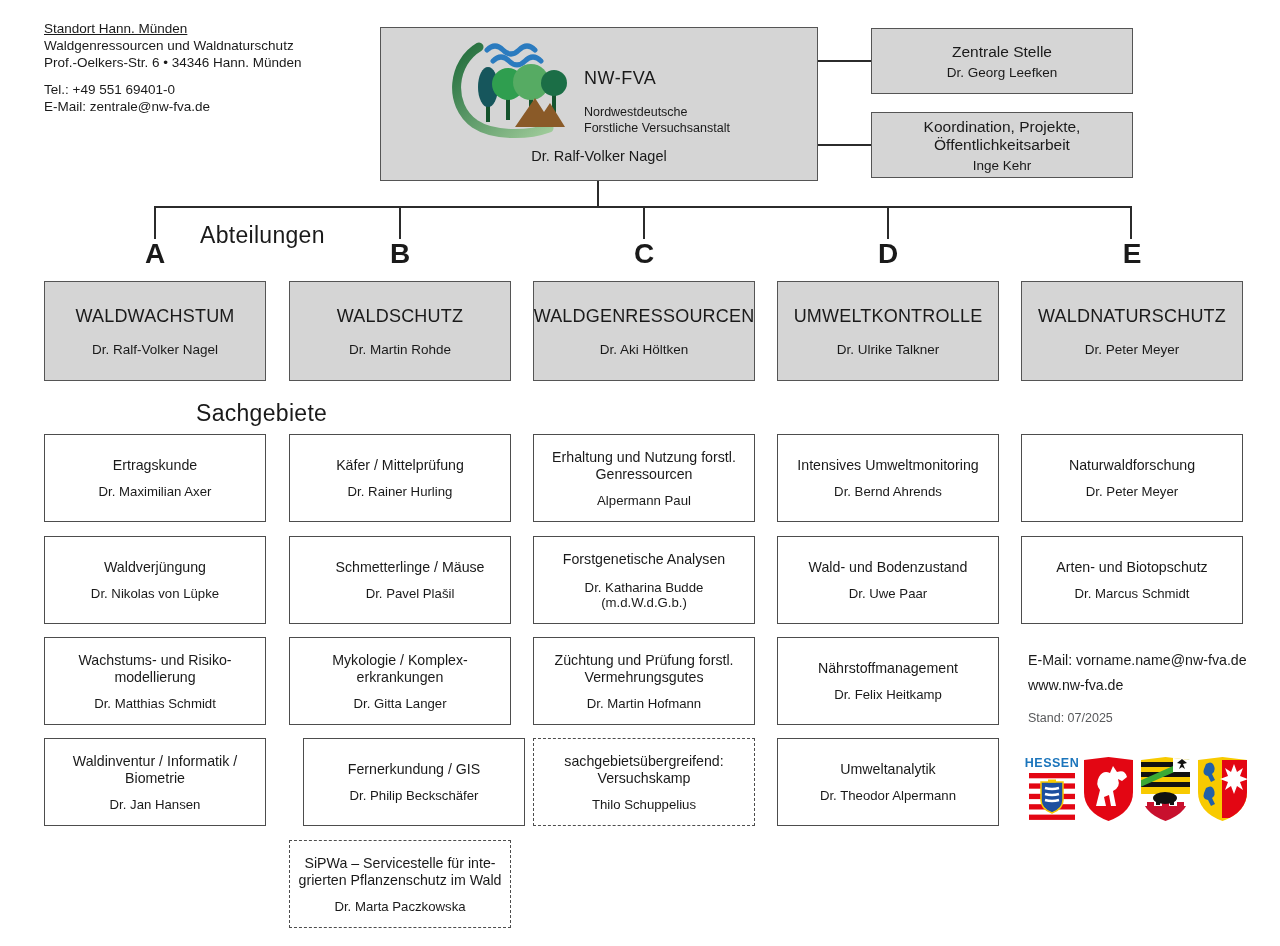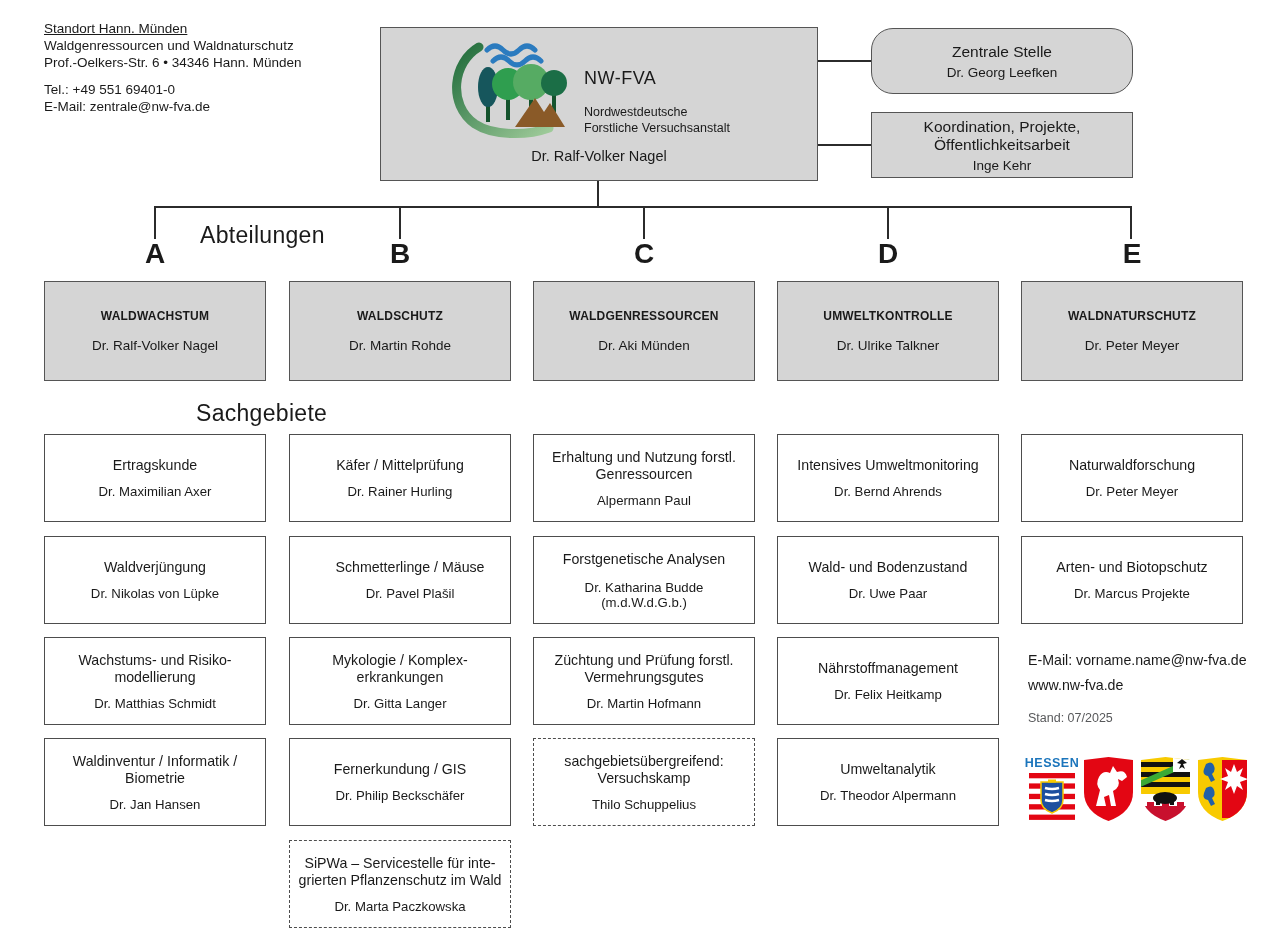--- a/index.html
+++ b/index.html
@@ -23,21 +23,21 @@
     display:flex;flex-direction:column;align-items:center;justify-content:center;gap:4px;text-align:center;}
   .staff-title{font-size:15.5px;white-space:pre-line;line-height:18px;}
   .staff-person{font-size:13.5px;}
   
   .sec-heading{font-size:23px;letter-spacing:.3px;}
   
   .letter{top:238px;width:222px;text-align:center;font-size:28px;font-weight:bold;}
   
   .deptbox{top:281px;width:222px;height:100px;background:#d5d5d5;border:1px solid #555;box-sizing:border-box;
     display:flex;flex-direction:column;align-items:center;justify-content:center;gap:15px;text-align:center;}
-  .dept-title{font-size:12px;font-weight:bold;letter-spacing:.2px;}
+  .dept-title{font-size:18px;font-weight:normal;letter-spacing:.2px;}
   .dept-head{font-size:13.5px;}
   
   .sgbox{width:222px;height:88px;background:#fff;border:1px solid #4d4d4d;box-sizing:border-box;position:absolute;
     display:flex;flex-direction:column;align-items:center;justify-content:center;gap:10px;text-align:center;}
   .sgbox.dashed{border:1.5px dashed #4d4d4d;}
   .sg-title{font-size:14.2px;line-height:17px;white-space:pre-line;}
   .sg-person{font-size:13.2px;line-height:15px;white-space:pre-line;}
   
   .info{left:1021px;top:648px;width:230px;padding-left:7px;box-sizing:border-box;}
   .info-line{font-size:14.2px;line-height:25px;}
@@ -86,21 +86,21 @@
     <circle cx="105" cy="49" r="13" fill="#1b6e46"></circle>
 
     <path d="M66,93 L86,64 L95,78 L101,69 L116,93 Z" fill="#8a5a28"></path>
   </svg>
   <div class="abs inst-acronym">NW-FVA</div>
   <div class="abs inst-name">Nordwestdeutsche
 Forstliche Versuchsanstalt</div>
   <div class="abs inst-director">Dr. Ralf-Volker Nagel</div>
 </div>
 
-<div class="abs staff-box" style="top:28px;border-radius:22px;">
+<div class="abs staff-box" style="top:28px;">
   <div class="staff-title">Zentrale Stelle</div>
   <div class="staff-person">Dr. Georg Leefken</div>
 </div>
 <div class="abs staff-box" style="top:112px;">
   <div class="staff-title">Koordination, Projekte,
 Öffentlichkeitsarbeit</div>
   <div class="staff-person">Inge Kehr</div>
 </div>
 
 <div class="line" style="left:818px;top:60px;width:53px;height:2px;"></div>
@@ -123,21 +123,21 @@
 <div class="abs deptbox" style="left:44px;">
   <div class="dept-title">WALDWACHSTUM</div>
   <div class="dept-head">Dr. Ralf-Volker Nagel</div>
 </div>
 <div class="abs deptbox" style="left:289px;">
   <div class="dept-title">WALDSCHUTZ</div>
   <div class="dept-head">Dr. Martin Rohde</div>
 </div>
 <div class="abs deptbox" style="left:533px;">
   <div class="dept-title">WALDGENRESSOURCEN</div>
-  <div class="dept-head">Dr. Aki Münden</div>
+  <div class="dept-head">Dr. Aki Höltken</div>
 </div>
 <div class="abs deptbox" style="left:777px;">
   <div class="dept-title">UMWELTKONTROLLE</div>
   <div class="dept-head">Dr. Ulrike Talkner</div>
 </div>
 <div class="abs deptbox" style="left:1021px;">
   <div class="dept-title">WALDNATURSCHUTZ</div>
   <div class="dept-head">Dr. Peter Meyer</div>
 </div>
 
@@ -168,21 +168,21 @@
 </div>
 <div class="sgbox" style="left:289px;top:536px;padding-left:20px;">
   <div class="sg-title">Schmetterlinge / Mäuse</div>
   <div class="sg-person">Dr. Pavel Plašil</div>
 </div>
 <div class="sgbox" style="left:289px;top:637px;">
   <div class="sg-title">Mykologie / Komplex-
 erkrankungen</div>
   <div class="sg-person">Dr. Gitta Langer</div>
 </div>
-<div class="sgbox" style="left:289px;top:738px;">
+<div class="sgbox" style="left:303px;top:738px;">
   <div class="sg-title">Fernerkundung / GIS</div>
   <div class="sg-person">Dr. Philip Beckschäfer</div>
 </div>
 <div class="sgbox dashed" style="left:289px;top:840px;">
   <div class="sg-title">SiPWa – Servicestelle für inte-
 grierten Pflanzenschutz im Wald</div>
   <div class="sg-person">Dr. Marta Paczkowska</div>
 </div>
 
 <div class="sgbox" style="left:533px;top:434px;">
@@ -222,21 +222,21 @@
   <div class="sg-title">Umweltanalytik</div>
   <div class="sg-person">Dr. Theodor Alpermann</div>
 </div>
 
 <div class="sgbox" style="left:1021px;top:434px;">
   <div class="sg-title">Naturwaldforschung</div>
   <div class="sg-person">Dr. Peter Meyer</div>
 </div>
 <div class="sgbox" style="left:1021px;top:536px;">
   <div class="sg-title">Arten- und Biotopschutz</div>
-  <div class="sg-person">Dr. Marcus Projekte</div>
+  <div class="sg-person">Dr. Marcus Schmidt</div>
 </div>
 
 <div class="abs info">
   <div class="info-line">E-Mail: vorname.name@nw-fva.de</div>
   <div class="info-line">www.nw-fva.de</div>
   <div class="info-stand">Stand: 07/2025</div>
 </div>
 
 <div class="abs arms-row">
   <div class="hessen-wrap">

